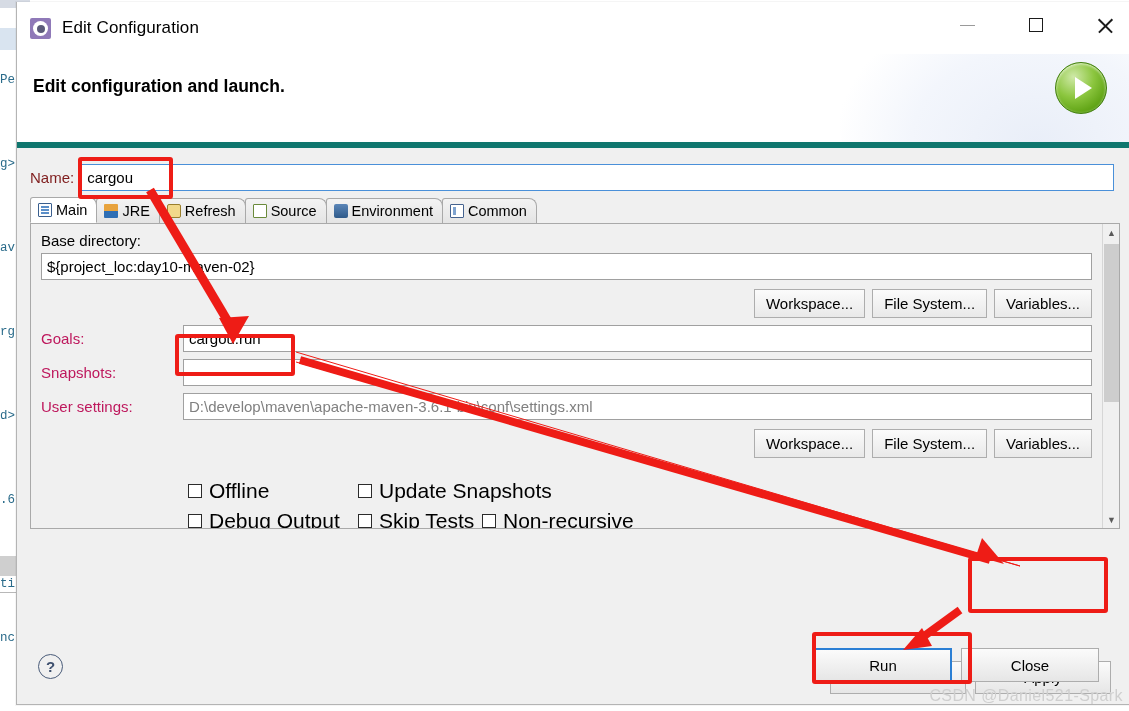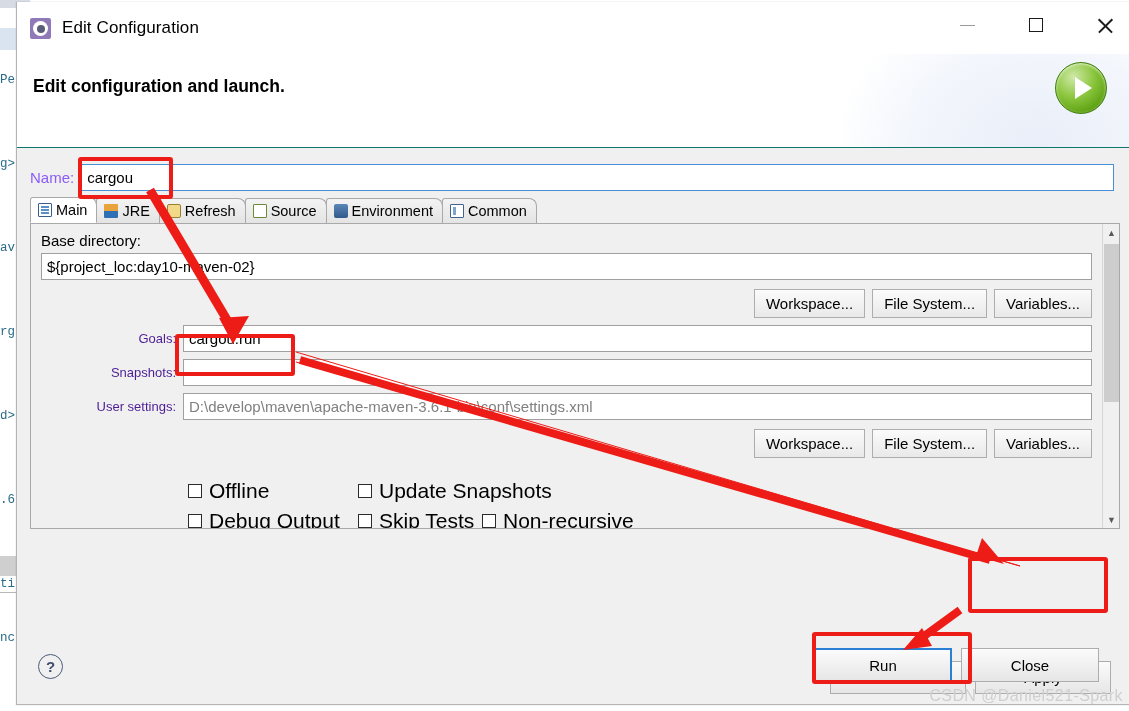--- a/index.html
+++ b/index.html
@@ -81,21 +81,21 @@
   .glyph-close:before, .glyph-close:after {
     content:''; position:absolute; left:-1px; top:8px; width:19px; height:1.6px;
     background:#1b1b1b;
   }
   .glyph-close:before { transform: rotate(45deg); }
   .glyph-close:after  { transform: rotate(-45deg); }
 
   
   .banner {
     position: relative; height: 94px; background: #ffffff;
-    border-bottom: 1px solid #0f766e;
+    border-bottom: 6px solid #0f766e;
     overflow: hidden;
   }
   .banner-wash {
     position: absolute; right: -40px; top: -60px; width: 330px; height: 250px;
     background: radial-gradient(ellipse at 60% 60%, #e9eef8 0%, #f3f6fc 45%, #ffffff 72%);
     border-radius: 50%;
   }
   .banner-title {
     position: absolute; left: 16px; top: 22px;
     font-size: 17.5px; font-weight: bold; color: #000000;
@@ -116,21 +116,21 @@
   }
 
   
   .dlg-body {
     position: relative; height: 556px; background: #f0f0f0;
     padding: 10px 9px 0 9px;
   }
 
   
   .name-row { display: flex; align-items: center; height: 30px; margin: 4px 0 6px 4px; }
-  .name-label { font-size: 15px; color: #8b5cf6; margin-right: 6px; }
+  .name-label { font-size: 15px; color: #7f1d1d; margin-right: 6px; }
   .name-input {
     flex: 1; height: 27px; background: #ffffff;
     border: 1px solid #4a90d9; outline: none;
     font-size: 15px; color: #000; padding: 0 6px;
     font-family: "Liberation Sans", sans-serif;
     margin-right: 6px;
   }
 
   
   .tabfolder { position: relative; margin-left: 4px; }
@@ -187,21 +187,21 @@
   .txt.ro { color: #808080; background: #ffffff; }
   .btnrow { display: flex; justify-content: flex-end; gap: 7px; margin-top: 9px; }
   .sbtn {
     height: 29px; padding: 0 11px; font-size: 15px; color: #000;
     background: linear-gradient(#fbfbfb, #e9e9e9);
     border: 1px solid #adadad; cursor: default;
     font-family: Liberation Sans, sans-serif;
     white-space: nowrap;
   }
   .lblrow { display: flex; align-items: center; margin-top: 7px; }
-  .lblrow .lb { width: 142px; text-align: right; padding-right: 7px; font-size: 13px; color: #4c1d95; flex:none; }
+  .lblrow .lb { width: 142px; text-align: left; padding-right: 7px; font-size: 15px; color: #be185d; flex:none; }
 
   .chkgrid { margin-top: 18px; padding-left: 147px; }
   .chkline { display: flex; align-items: center; height: 30px; }
   .chk { display: flex; align-items: center; gap: 7px; font-size: 21px; color: #000; }
   .chk .box {
     width: 14px; height: 14px; background: #ffffff; border: 1.3px solid #2b2b2b;
     flex: none;
   }
   .c1 { width: 170px; }
   .c2 { width: 124px; }

